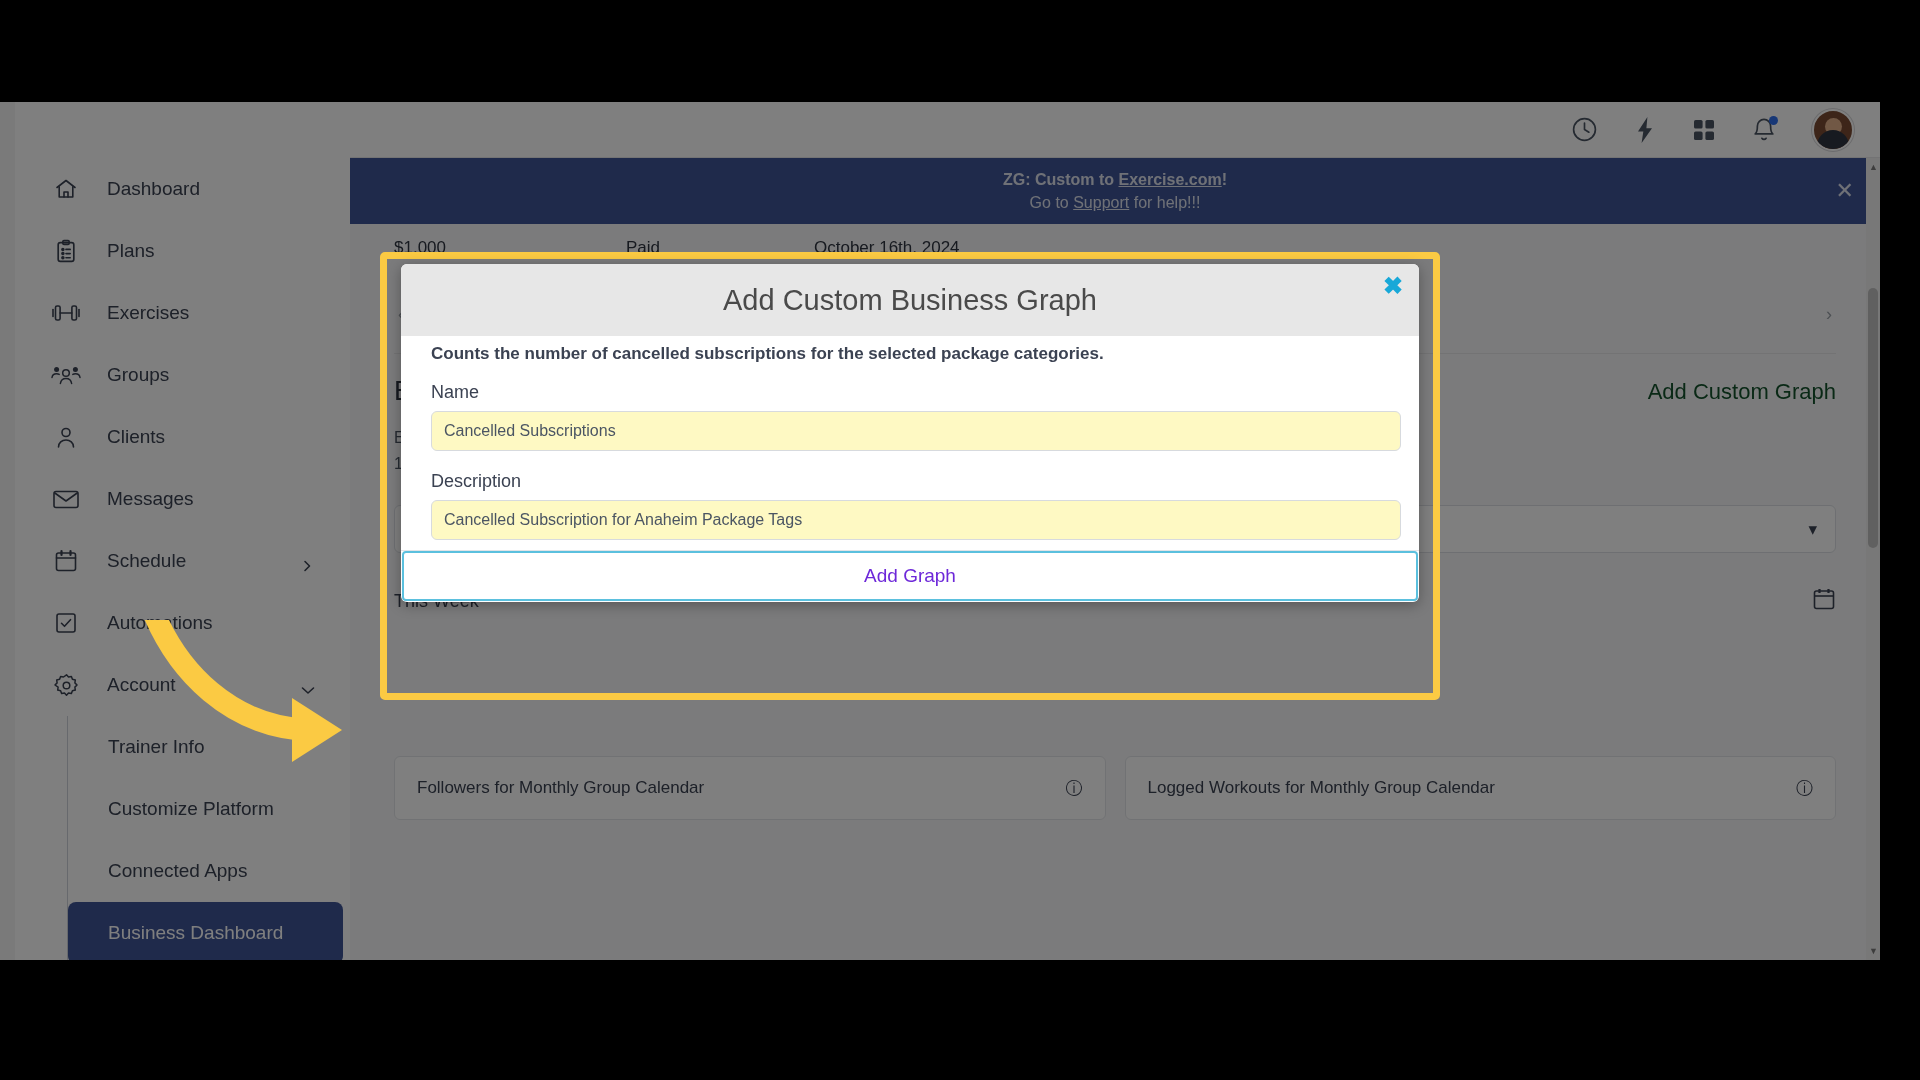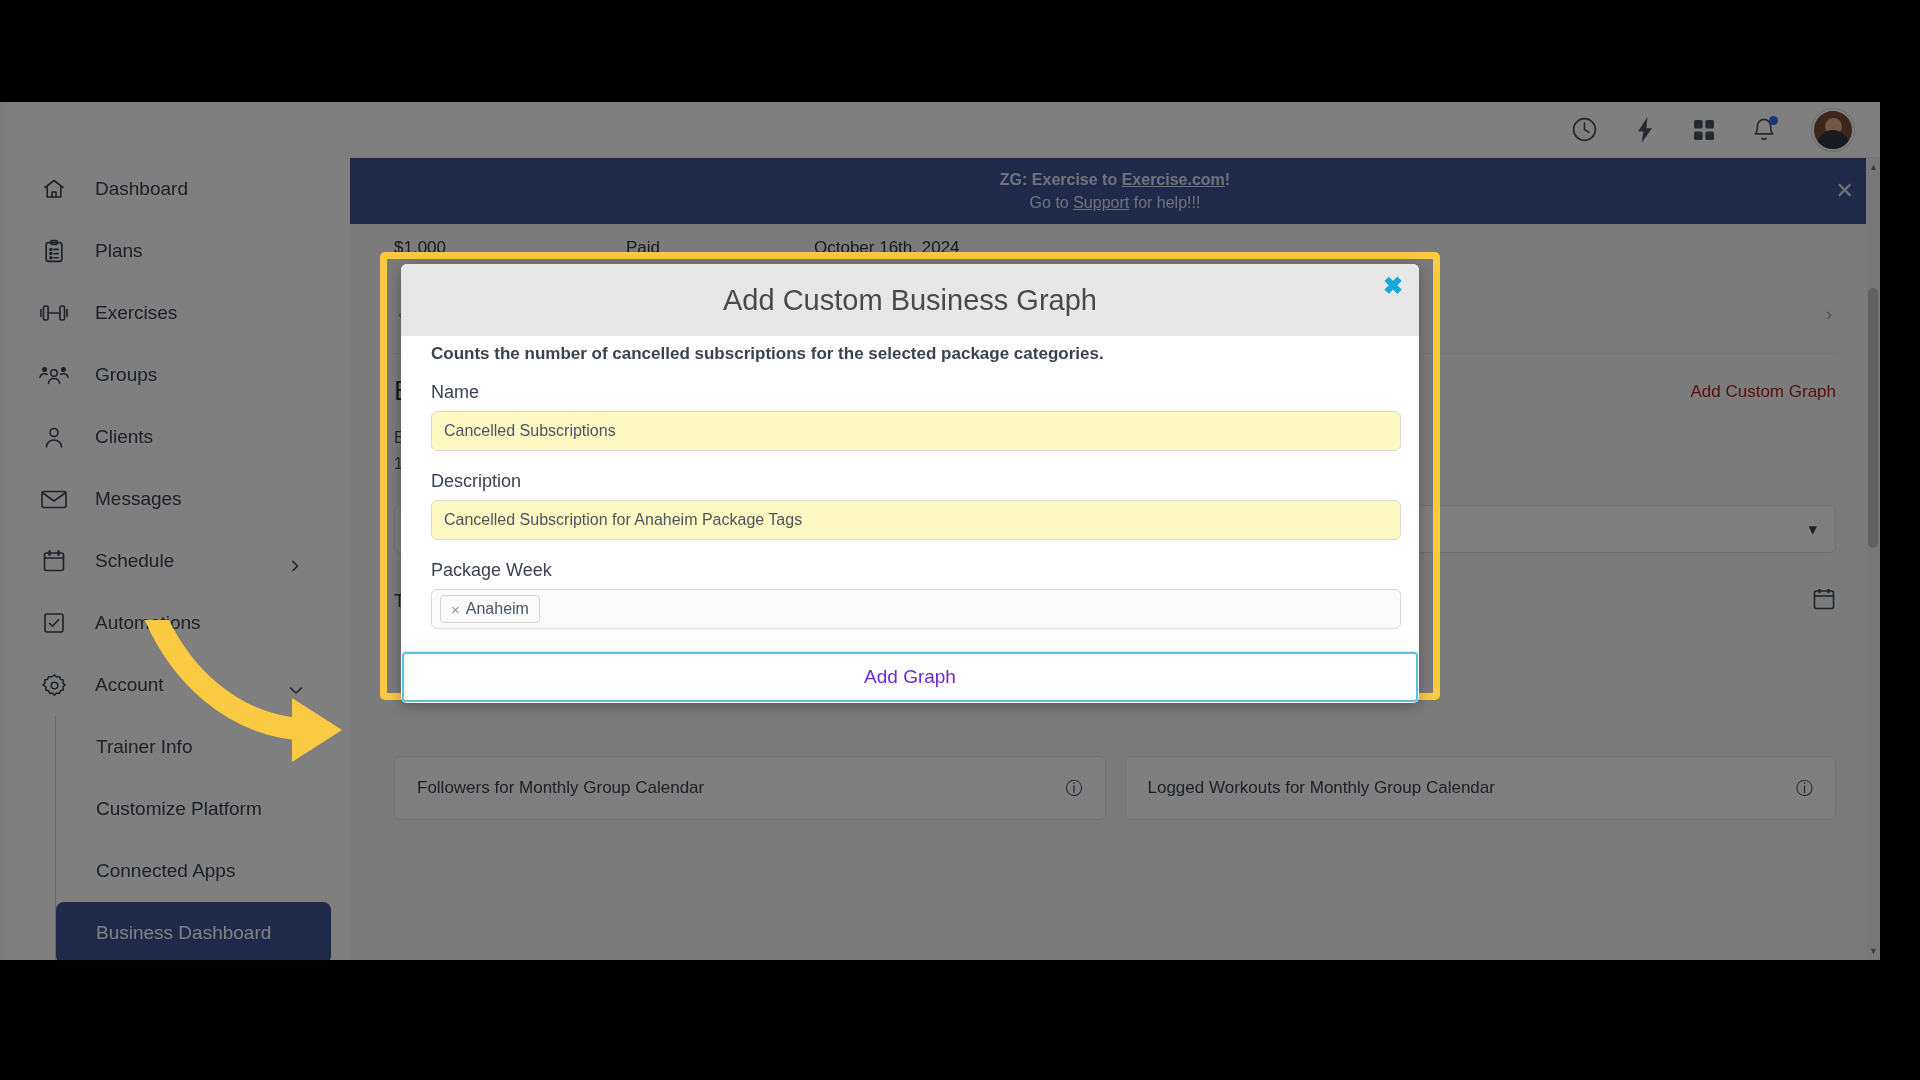--- a/index.html
+++ b/index.html
@@ -21,21 +21,21 @@
     position: absolute;
     left: 0; top: 102px;
     width: 1880px; height: 858px;
     background: #f4f4f4;
     overflow: hidden;
   }
 
   
   #sidebar {
     position: absolute;
-    left: 3px; top: 0;
+    left: 15px; top: 0;
     width: 350px; height: 858px;
     background: #ffffff;
     padding-top: 56px;
   }
   .nav-item {
     display: flex; align-items: center;
     height: 62px;
     padding-left: 34px;
     color: #3b4252;
     font-size: 19px;
@@ -149,21 +149,21 @@
     display:flex; justify-content: space-between;
     color:#9aa0a8; font-size: 18px;
     padding: 8px 4px 28px 4px;
     border-bottom: 1px solid #e6e6e8;
   }
   .sec-head {
     display:flex; align-items:center; justify-content:space-between;
     padding: 22px 0 4px 0;
   }
   .sec-head h2 { font-size: 27px; font-weight: 500; }
-  .sec-head .right { font-size: 17px; color:#b91c1c; }
+  .sec-head .right { font-size: 22px; color:#14532d; }
   .sec-desc { font-size: 16px; color:#4b5563; line-height: 26px; padding: 14px 0 2px 0;}
   .sel-row {
     display:flex; align-items:center; justify-content: space-between;
     margin-top: 26px;
     border: 1px solid #dcdfe4; border-radius: 6px;
     background: #fff; height: 48px; padding: 0 18px;
     font-size: 17px; color:#3b4252;
   }
   .week-row {
     display:flex; align-items:center; justify-content: space-between;
@@ -199,21 +199,21 @@
     position: absolute;
     left: 380px; top: 252px;
     width: 1060px; height: 448px;
     border: 7px solid #fbca43;
     border-radius: 5px;
     z-index: 60;
   }
   #modal {
     position: absolute;
     left: 401px; top: 264px;
-    width: 1018px; height: 439px;
+    width: 1018px; height: 338px;
     background: #ffffff;
     border-radius: 6px;
     box-shadow: 0 3px 14px rgba(0,0,0,0.3);
     z-index: 61;
     display: flex; flex-direction: column;
     overflow: hidden;
   }
   #modal-head {
     height: 72px; background: #e7e7e7;
     display: flex; align-items: center; justify-content: center;
@@ -435,21 +435,21 @@
               <path d="M12 2.4a6.6 6.6 0 0 0-6.6 6.6c0 6.2-2.2 7.9-2.2 7.9h17.6s-2.2-1.7-2.2-7.9A6.6 6.6 0 0 0 12 2.4z"></path>
               <path d="M9.9 21.3a2.5 2.5 0 0 0 4.2 0"></path>
             </svg>
           <span class="tb-dot"></span>
         </span>
         <span class="avatar"></span>
       </div>
 
       <div id="banner">
         <div class="l1">
-          <span class="pre">ZG: Exercise to </span><a href="#">Exercise.com</a><span>!</span>
+          <span class="pre">ZG: Custom to </span><a href="#">Exercise.com</a><span>!</span>
         </div>
         <div class="l2">
           <span>Go to </span><a href="#">Support</a><span> for help!!!</span>
         </div>
         <span id="banner-close">✕</span>
       </div>
 
       <div id="page-body">
         <div class="pay-row">
           <div class="c1">$1,000</div>

